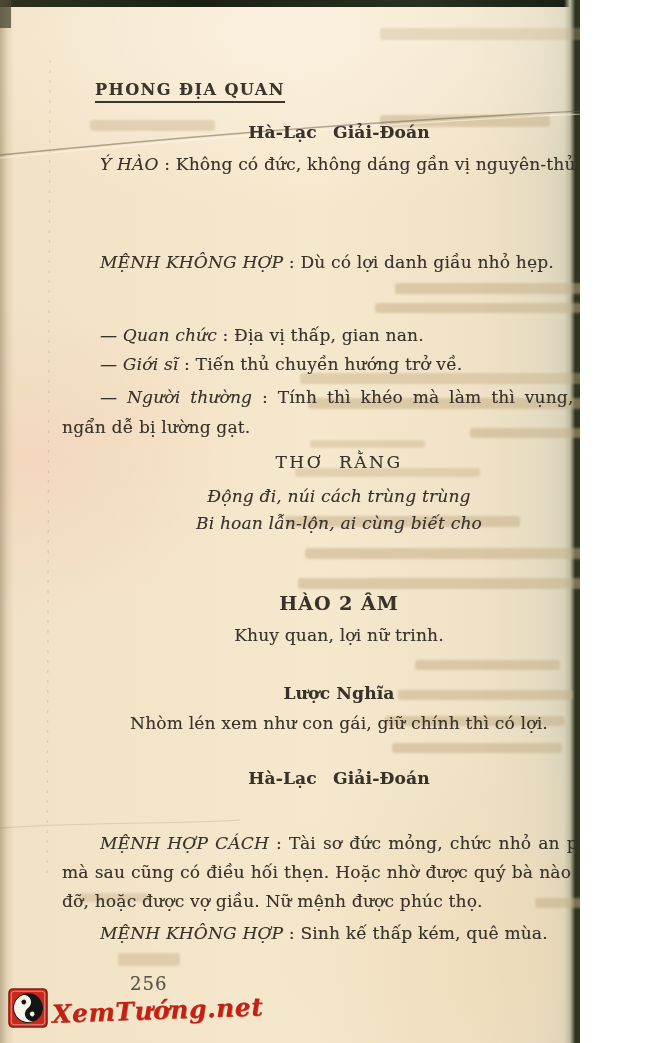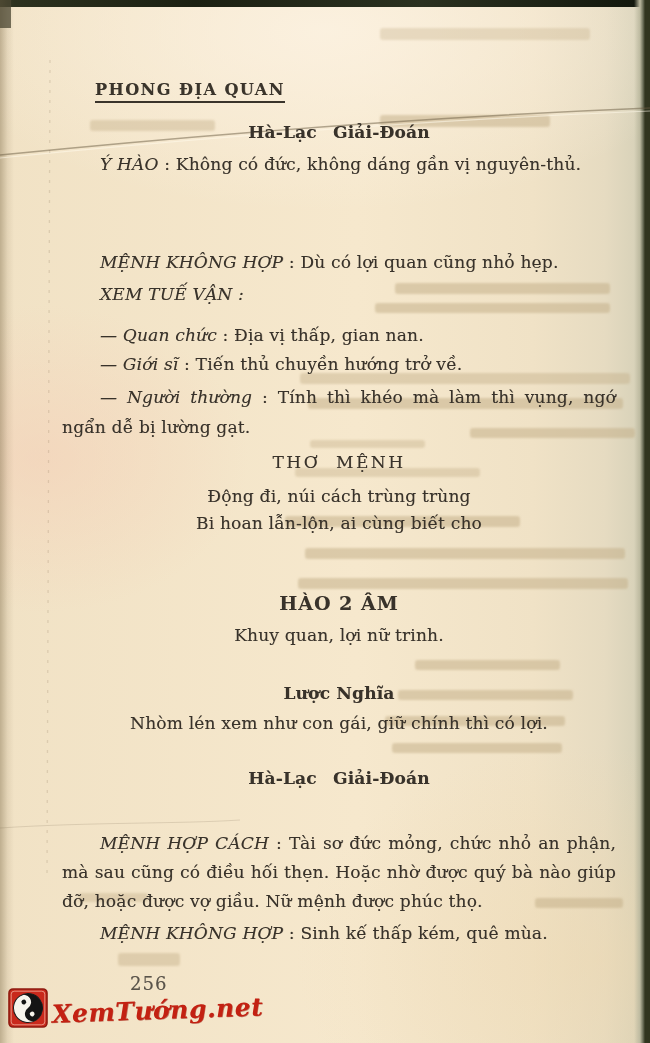--- a/index.html
+++ b/index.html
@@ -1,18 +1,18 @@
 <!DOCTYPE html>
 <html><head>
 <meta charset="utf-8">
 <style>
   html,body{margin:0;padding:0;}
   body{width:650px;height:1043px;overflow:hidden;}
   .scan{
-    position:relative;width:650px;height:1043px;overflow:hidden;
+    position:relative;width:580px;height:1043px;overflow:hidden;
     font-family:"DejaVu Serif","Liberation Serif",serif;
     background:
       radial-gradient(ellipse 300px 220px at 6% 44%, rgba(244,206,182,0.55), transparent 70%),
       radial-gradient(ellipse 420px 300px at 92% 92%, rgba(238,216,176,0.5), transparent 72%),
       radial-gradient(ellipse 520px 240px at 50% 3%, rgba(252,242,226,0.85), transparent 75%),
       linear-gradient(to right, #f1e2c5 0%, #f6e8cd 55%, #f0e2c6 82%, #e6dbc1 93%, #d8d2b9 98%, #c9c4ac 100%),
       #f4e5c9;
   }
   
   .edge-top{position:absolute;left:0;top:0;width:650px;height:7px;
@@ -22,21 +22,21 @@
   .edge-left{position:absolute;left:0;top:0;width:14px;height:1043px;
     background:linear-gradient(to right,rgba(130,112,78,0.45),rgba(130,112,78,0.12) 55%,transparent);}
   .corner-tl{position:absolute;left:0;top:0;width:11px;height:28px;background:#4a4632;opacity:.75;}
   
   .blk{position:absolute;left:62px;width:554px;color:#38322a;font-size:17px;line-height:30px;
        text-shadow:0.3px 0.3px 0 rgba(56,50,42,0.35);letter-spacing:0.2px;margin:0;}
   .justify{text-align:justify;}
   .indent{text-indent:38px;}
   .center{text-align:center;}
   .lead{font-style:italic;}
-  .ital{}
+  .ital{font-style:italic;}
   .bold{font-weight:bold;}
   .running-head{position:absolute;left:95px;top:80px;font-size:16px;font-weight:bold;
        color:#3a342b;letter-spacing:1.5px;border-bottom:2px solid #3a342b;padding-bottom:2px;
        text-shadow:0.3px 0.3px 0 rgba(56,50,42,0.4);}
   .wordspace{word-spacing:10px;}
   .tho{letter-spacing:2.5px;word-spacing:8px;}
   .hao-heading{font-size:19px;letter-spacing:1px;}
   
   .ghost{position:absolute;background:#c2ad86;opacity:.5;border-radius:3px;filter:blur(1.3px);}
   
@@ -87,31 +87,30 @@
     <path d="M0,828 C90,822 180,824 240,820" fill="none" stroke="rgba(110,95,70,0.18)" stroke-width="1"></path>
   </svg>
 
   <div class="running-head">PHONG ĐỊA QUAN</div>
 
   <h2 class="blk center bold wordspace" style="top:117px;font-size:17px">Hà-Lạc Giải-Đoán</h2>
 
   <p class="blk justify indent" style="top:149px"><span class="lead">Ý HÀO</span><span> : Không có đức, không dáng gần vị nguyên-thủ.</span></p>
 
 
-  <p class="blk justify indent" style="top:247px"><span class="lead">MỆNH KHÔNG HỢP</span><span> : Dù có lợi quan cũng nhỏ hẹp.</span></p>
+  <p class="blk justify indent" style="top:247px"><span class="lead">MỆNH KHÔNG HỢP</span><span> : Dù có lợi danh giầu nhỏ hẹp.</span></p>
 
-  <p class="blk indent" style="top:279px"><span class="lead">XEM TUẾ VẬN</span><span class="lead"> :</span></p>
 
   <p class="blk indent" style="top:320px"><span class="lead">— Quan chức</span><span> : Địa vị thấp, gian nan.</span></p>
 
   <p class="blk indent" style="top:349px"><span class="lead">— Giới sĩ</span><span> : Tiến thủ chuyền hướng trở về.</span></p>
 
   <p class="blk justify indent" style="top:382px"><span class="lead">— Người thường</span><span> : Tính thì khéo mà làm thì vụng, ngớ ngẩn dễ bị lường gạt.</span></p>
 
-  <div class="blk center tho" style="top:447px">THƠ MỆNH</div>
+  <div class="blk center tho" style="top:447px">THƠ RẰNG</div>
 
   <div class="blk center ital" style="top:483px;line-height:27px">Động đi, núi cách trùng trùng</div>
   <div class="blk center ital" style="top:510px;line-height:27px">Bi hoan lẫn-lộn, ai cùng biết cho</div>
 
   <h2 class="blk center bold hao-heading" style="top:588px">HÀO 2 ÂM</h2>
 
   <div class="blk center" style="top:620px">Khuy quan, lợi nữ trinh.</div>
 
   <h3 class="blk center bold" style="top:678px;font-size:17px">Lược Nghĩa</h3>
 

